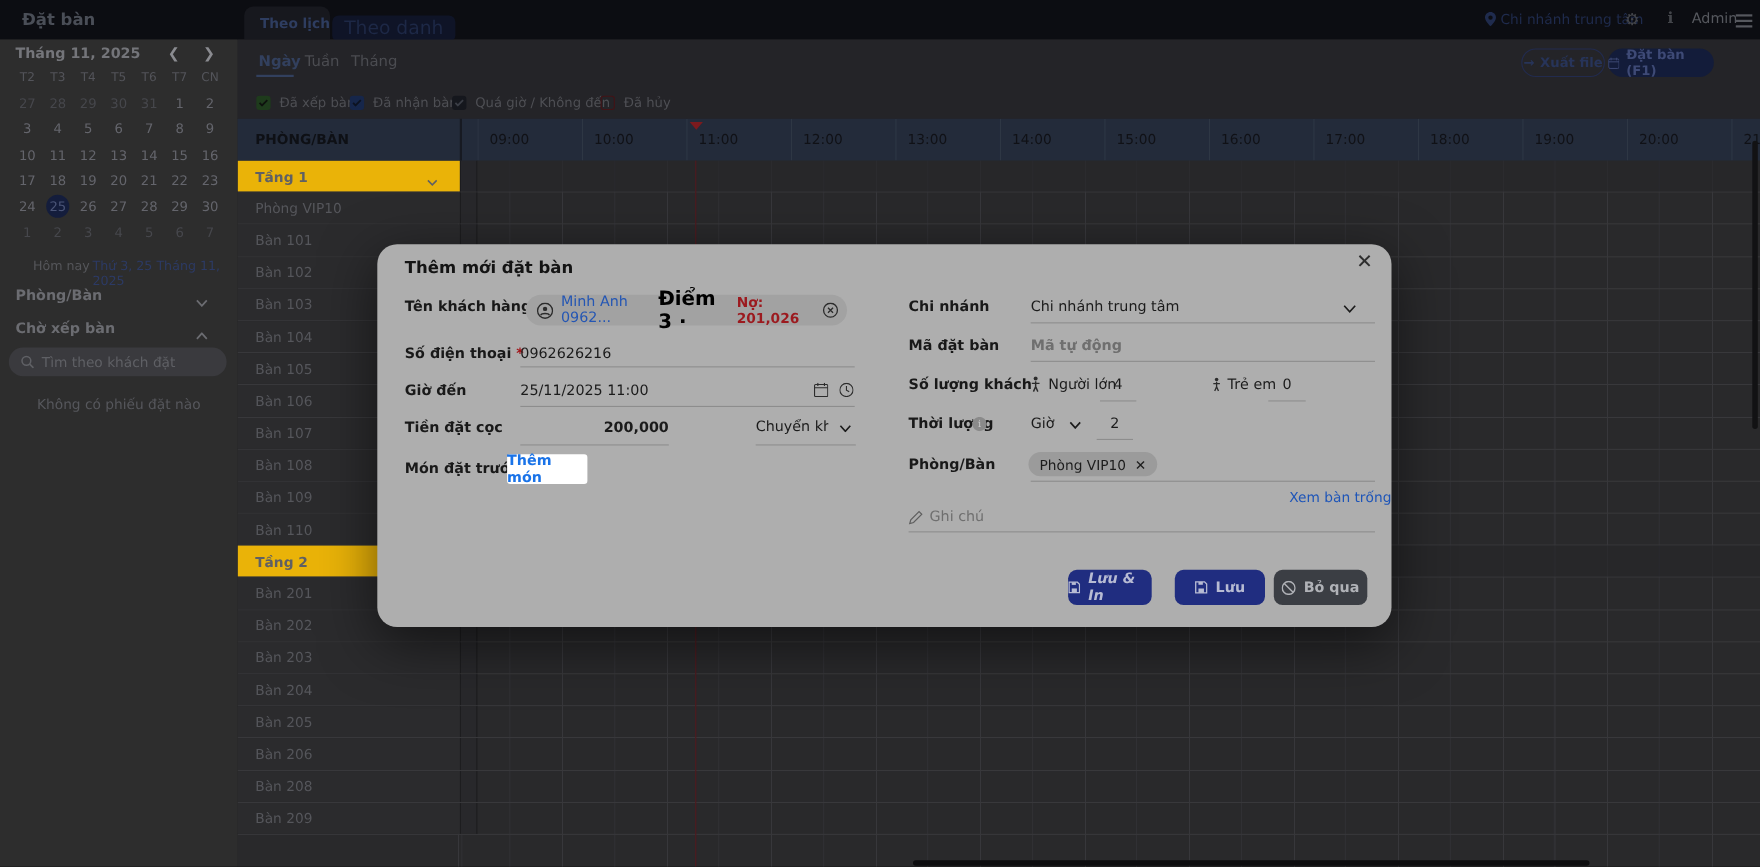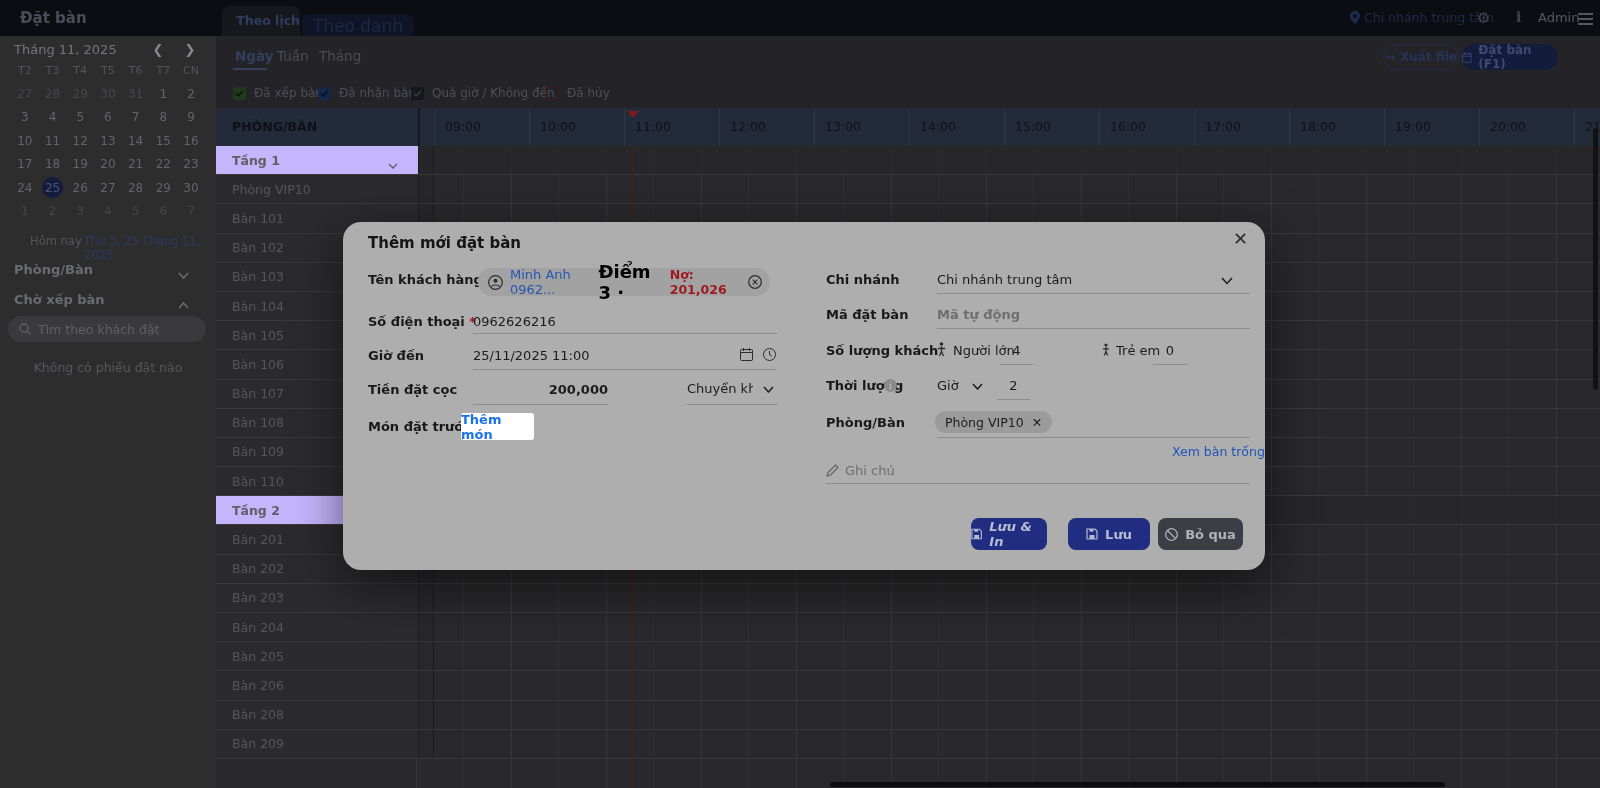--- a/index.html
+++ b/index.html
@@ -14,21 +14,21 @@
   .tab-inactive{left:302px;top:14px;width:112px;height:24px;background:#0f1427;border-radius:6px;
       color:#1d2846;font-size:17px;text-align:center;line-height:24px;}
   .tb-branch{left:1364px;top:0;height:36px;line-height:36px;font-size:12.5px;color:#1f2b4d;}
   .tb-admin{left:1538px;top:0;height:36px;line-height:36px;font-size:13px;color:#56585e;}
   .gear{left:1477px;top:9px;font-size:15px;color:#43454a;}
   .infoi{left:1516px;top:9px;font-size:14px;font-weight:bold;color:#43454a;font-family:"DejaVu Serif",serif;}
   .burger{left:1578px;top:13px;width:15px;}
   .burger div{height:2px;background:#56585e;margin-bottom:3px;}
   
   .sidebar{left:0;top:36px;width:216px;height:752px;background:#2d2d2d;}
-  .cal-title{left:14px;top:3px;height:22px;line-height:22px;font-size:13px;font-weight:normal;color:#74757a;}
+  .cal-title{left:14px;top:3px;height:22px;line-height:22px;font-size:13px;font-weight:bold;color:#74757a;}
   .cal-nav{top:3px;width:20px;height:22px;line-height:22px;text-align:center;color:#8a8b90;font-size:13px;}
   .wd-row{left:11px;top:26px;width:194px;display:flex;}
   .wd-row span{flex:0 0 27.7px;text-align:center;font-size:11px;color:#53545a;line-height:18px;}
   .cal-weeks{left:11px;top:46px;width:194px;text-align:center;}
   .cweek{display:flex;height:23.5px;}
   .cday{flex:0 0 27.7px;display:flex;align-items:center;justify-content:center;font-size:12px;color:#64656c;}
   .cday.muted{color:#46474c;}
   .cday.sel span{display:flex;width:21px;height:21px;border-radius:50%;background:#141d3c;color:#4b5578;
       align-items:center;justify-content:center;}
   .today-lbl{left:30px;top:198px;font-size:11.5px;color:#55565a;}
@@ -62,21 +62,21 @@
   .timeline-bg{left:200px;top:38px;width:1184px;height:642px;
       background-image:repeating-linear-gradient(to right,#37373b 0 1px,transparent 1px 95px),
                        repeating-linear-gradient(to right,#303034 0 1px,transparent 1px 95px);
       background-position:0 0,47px 0;}
   .g-rows{left:0;top:38px;width:1384px;height:642px;overflow:hidden;}
   .g-row{display:flex;height:29.2px;box-sizing:border-box;border-bottom:1px solid #38383b;}
   .room-cell{flex:0 0 186px;background:#2b2b2d;padding-left:16px;display:flex;align-items:center;
       font-size:12.5px;color:#55565b;position:relative;}
   .gut{flex:0 0 14px;background:#28282b;border-left:1px solid #1c1c1f;border-right:1px solid #1c1c1f;}
   .tl-cell{flex:1;}
-  .g-row.grp .room-cell{background:#c4b5fd;color:#5f6064;font-weight:bold;}
+  .g-row.grp .room-cell{background:#eab308;color:#5f6064;font-weight:bold;}
   .g-row.grp .gut{background:#26262a;}
   .g-row.grp .tl-cell{background:rgba(38,38,42,0.7);}
   .grp-chev{position:absolute;left:172px;top:11px;color:#5f6064;}
   .red-line{left:416px;top:38px;width:1px;height:642px;background:#521a1e;}
   .red-marker{left:411px;top:3px;width:0;height:0;border-left:6px solid transparent;
       border-right:6px solid transparent;border-top:7px solid #7c1a1e;}
   .vscroll{left:1593px;top:128px;width:5px;height:262px;background:#121214;border-radius:3px;}
   .hscroll{left:830px;top:782px;width:615px;height:5px;background:#0d0d0f;border-radius:3px;}
   
   .modal{left:343px;top:222px;width:922px;height:348px;background:#aeaeae;border-radius:18px;

